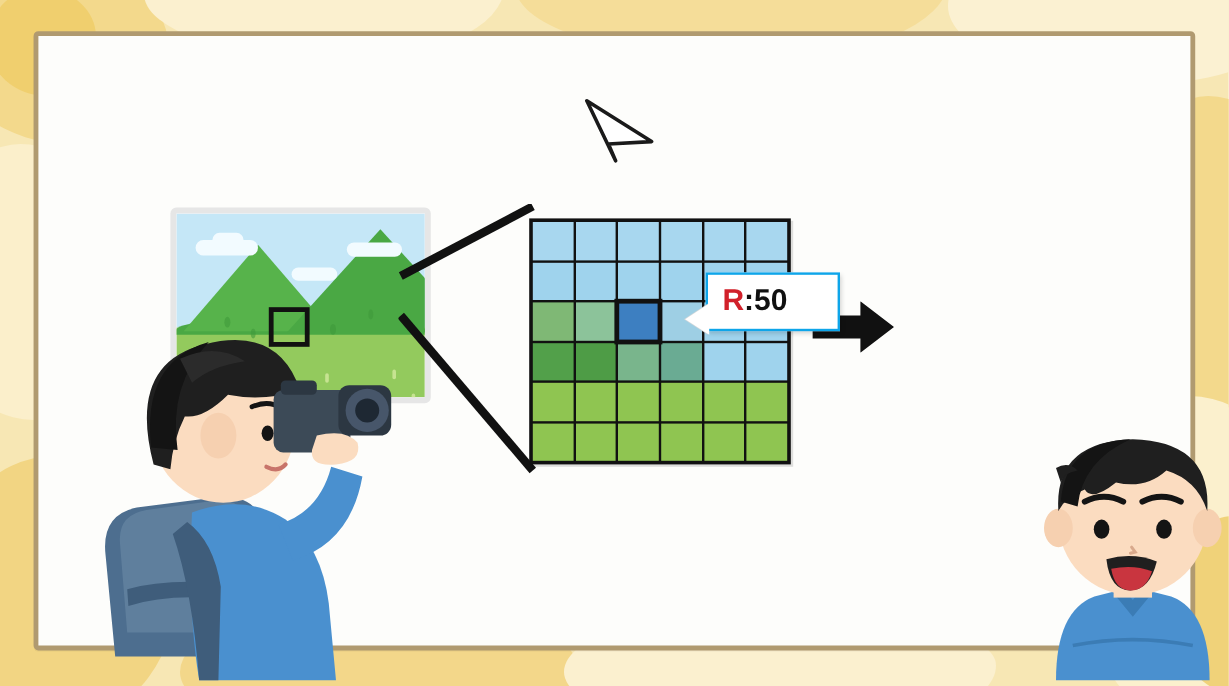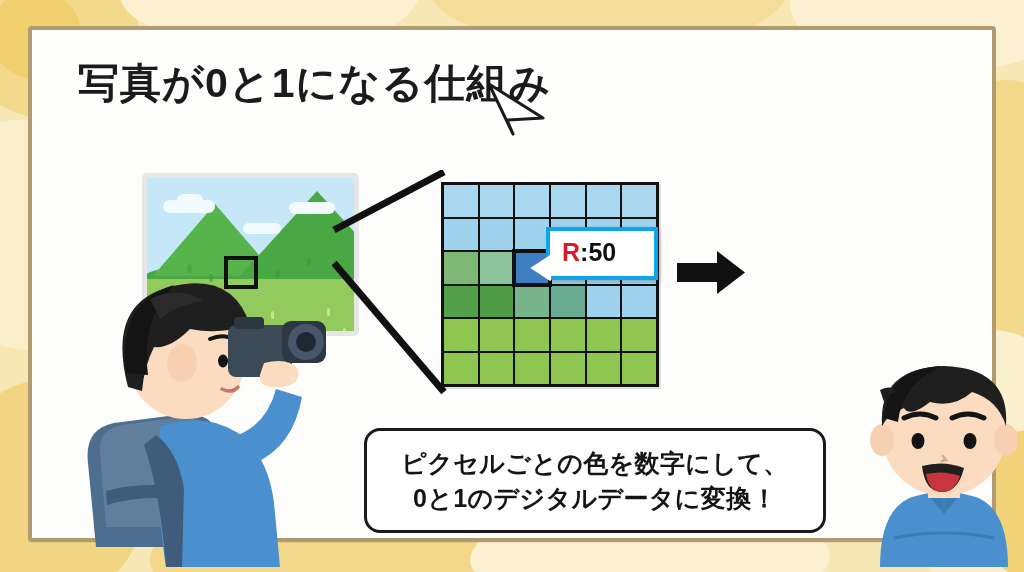--- a/index.html
+++ b/index.html
@@ -108,23 +108,23 @@
   }
   #grid div { width:100%; height:100%; }
   #grid div.sel {
     outline: 4px solid #111;
     outline-offset: -1px;
     position: relative; z-index: 3;
   }
 
   
   #callout {
-    position:absolute; left:514px; top:197px;
+    position:absolute; left:556px; top:197px;
     width:112px; padding:7px 10px 9px 12px;
-    background:#fff; border:4px solid #0ea5e9;
+    background:#fff; border:2px solid #0ea5e9;
     box-shadow: 2px 2px 4px rgba(0,0,0,.18);
     z-index: 6;
   }
   #callout .line {
     font-size: 25px; font-weight: 700; color:#111;
     line-height: 1.16; white-space: nowrap;
   }
   #callout .ch-r { color:#d1202a; }
   #callout .ch-g { color:#3b8b42; }
   #callout .ch-b { color:#4a9fdc; }
@@ -182,21 +182,20 @@
   <div class="blob b6"></div>
   <div class="blob b7"></div>
   <div class="blob b8"></div>
   <div class="blob b9"></div>
   <div class="blob b10"></div>
   <div class="blob b11"></div>
   <div class="blob b12"></div>
 
   <div id="card">
 
-    <h1 id="title">写真が0と1になる仕組み</h1>
 
     <div id="photo-frame">
       <div id="photo">
         <div class="sky"></div>
         <div class="field"></div>
         <div class="mtn-base"></div>
         <div class="mtn m1"></div>
         <div class="mtn m2"></div>
         <div class="cloud c1"></div>
         <div class="cloud c1b"></div>
@@ -336,19 +335,15 @@
 
       <path d="M89 104 l3 4 l-4 1" stroke="#d8a98c" stroke-width="2.5" fill="none" stroke-linecap="round"></path>
 
       <path d="M68 114 q22 -6 42 2 q-6 24 -22 24 q-17 0 -20 -26 Z" fill="#1f1f1f"></path>
       <path d="M72 122 q18 -4 34 2 q-5 16 -18 16 q-13 0 -16 -18 Z" fill="#c9353f"></path>
     </svg>
 
     <svg id="bubble-tail" viewBox="0 0 58 54">
       <path d="M2 2 L56 36 L20 38 L26 52 Z" fill="#fff" stroke="#1a1a1a" stroke-width="3" stroke-linejoin="round"></path>
     </svg>
-    <div id="bubble">
-      <div class="bline">ピクセルごとの色を数字にして、</div>
-      <div class="bline">0と1のデジタルデータに変換！</div>
-    </div>
 
   </div>
 </div>
 
 </body></html>

